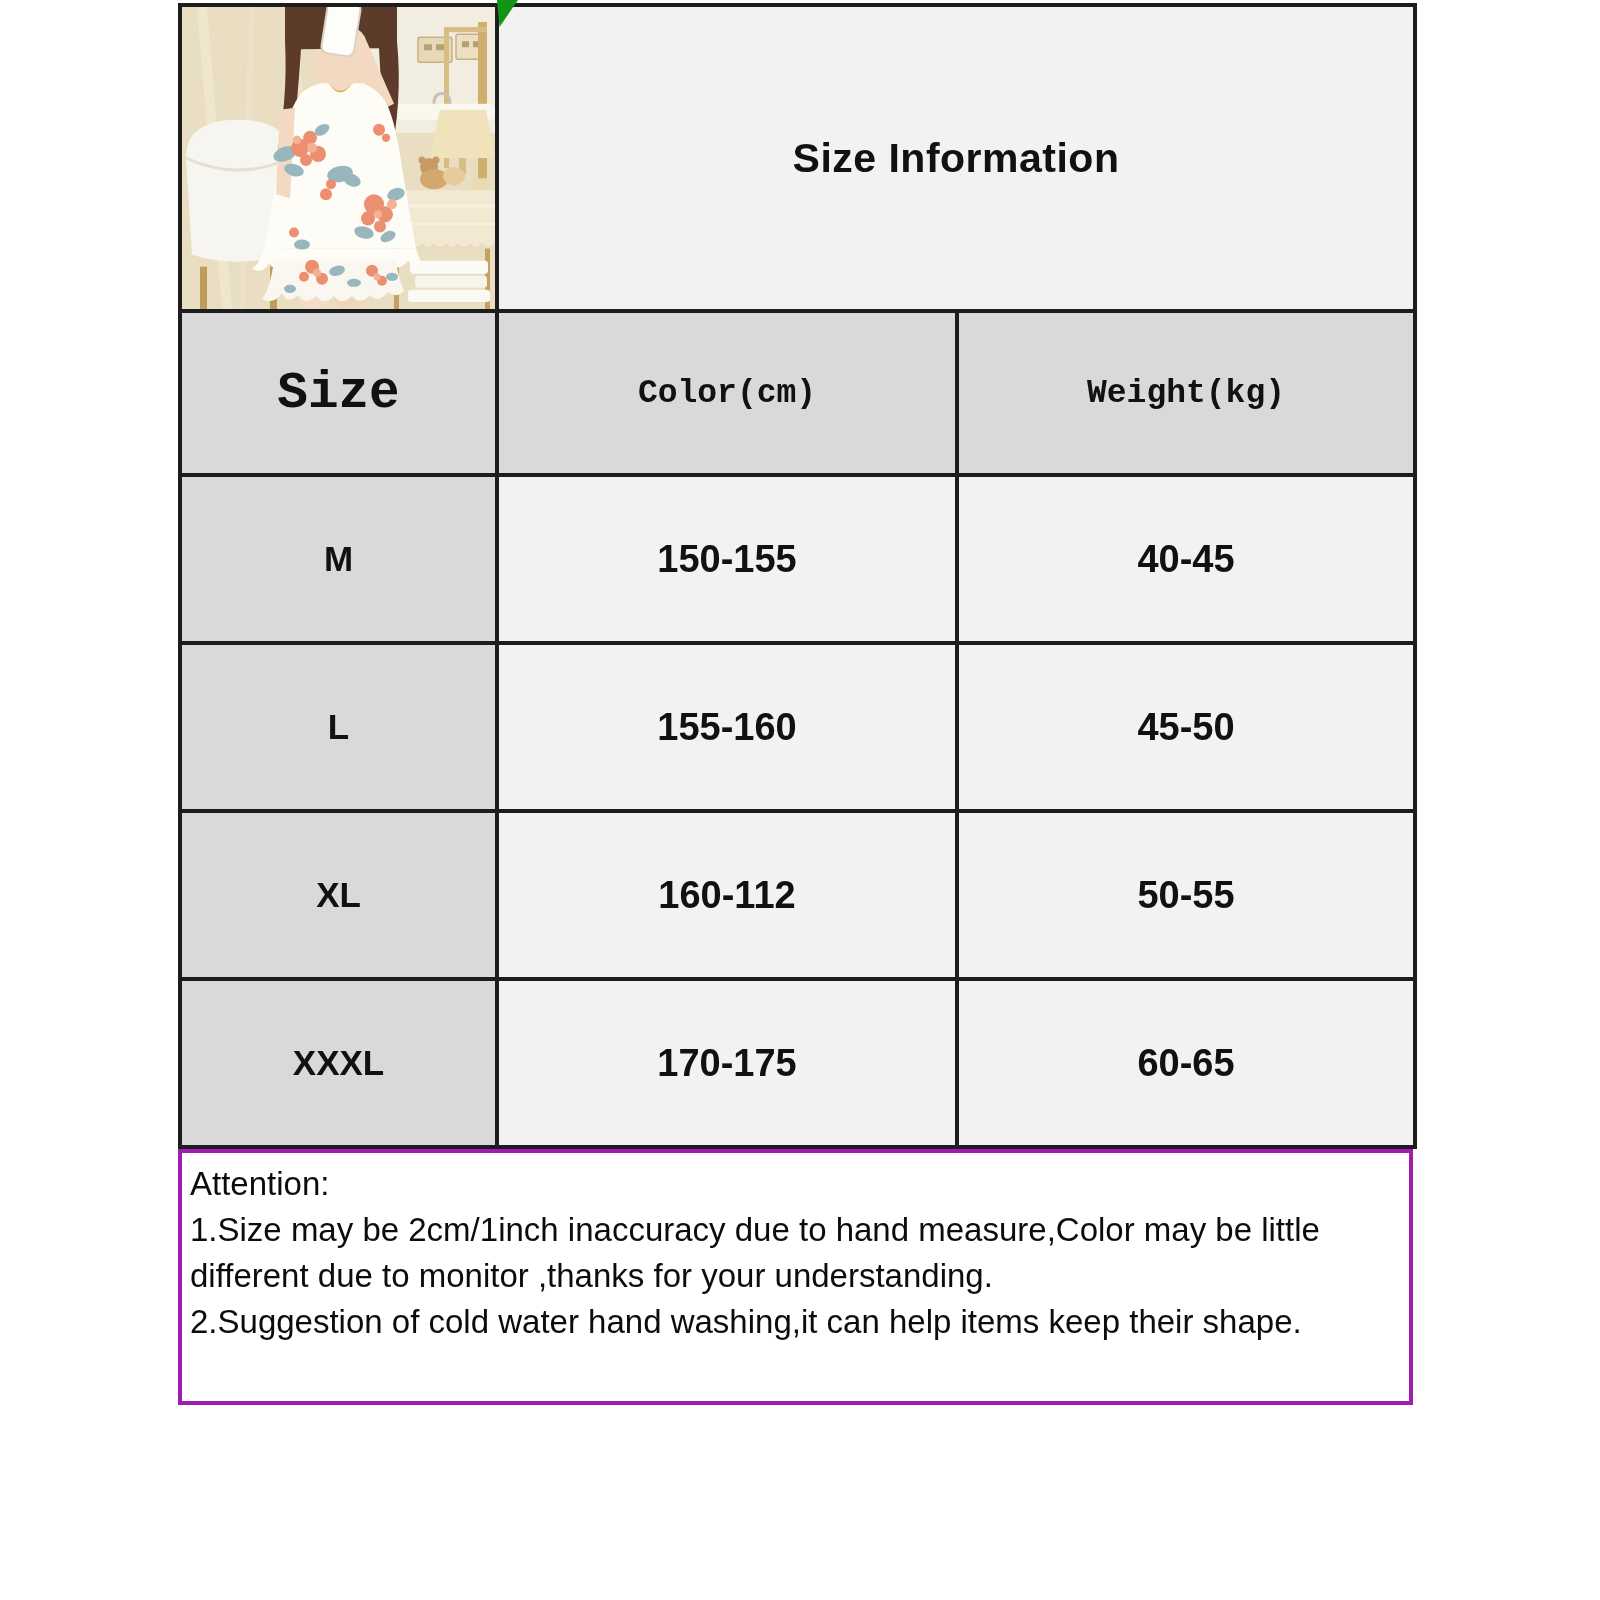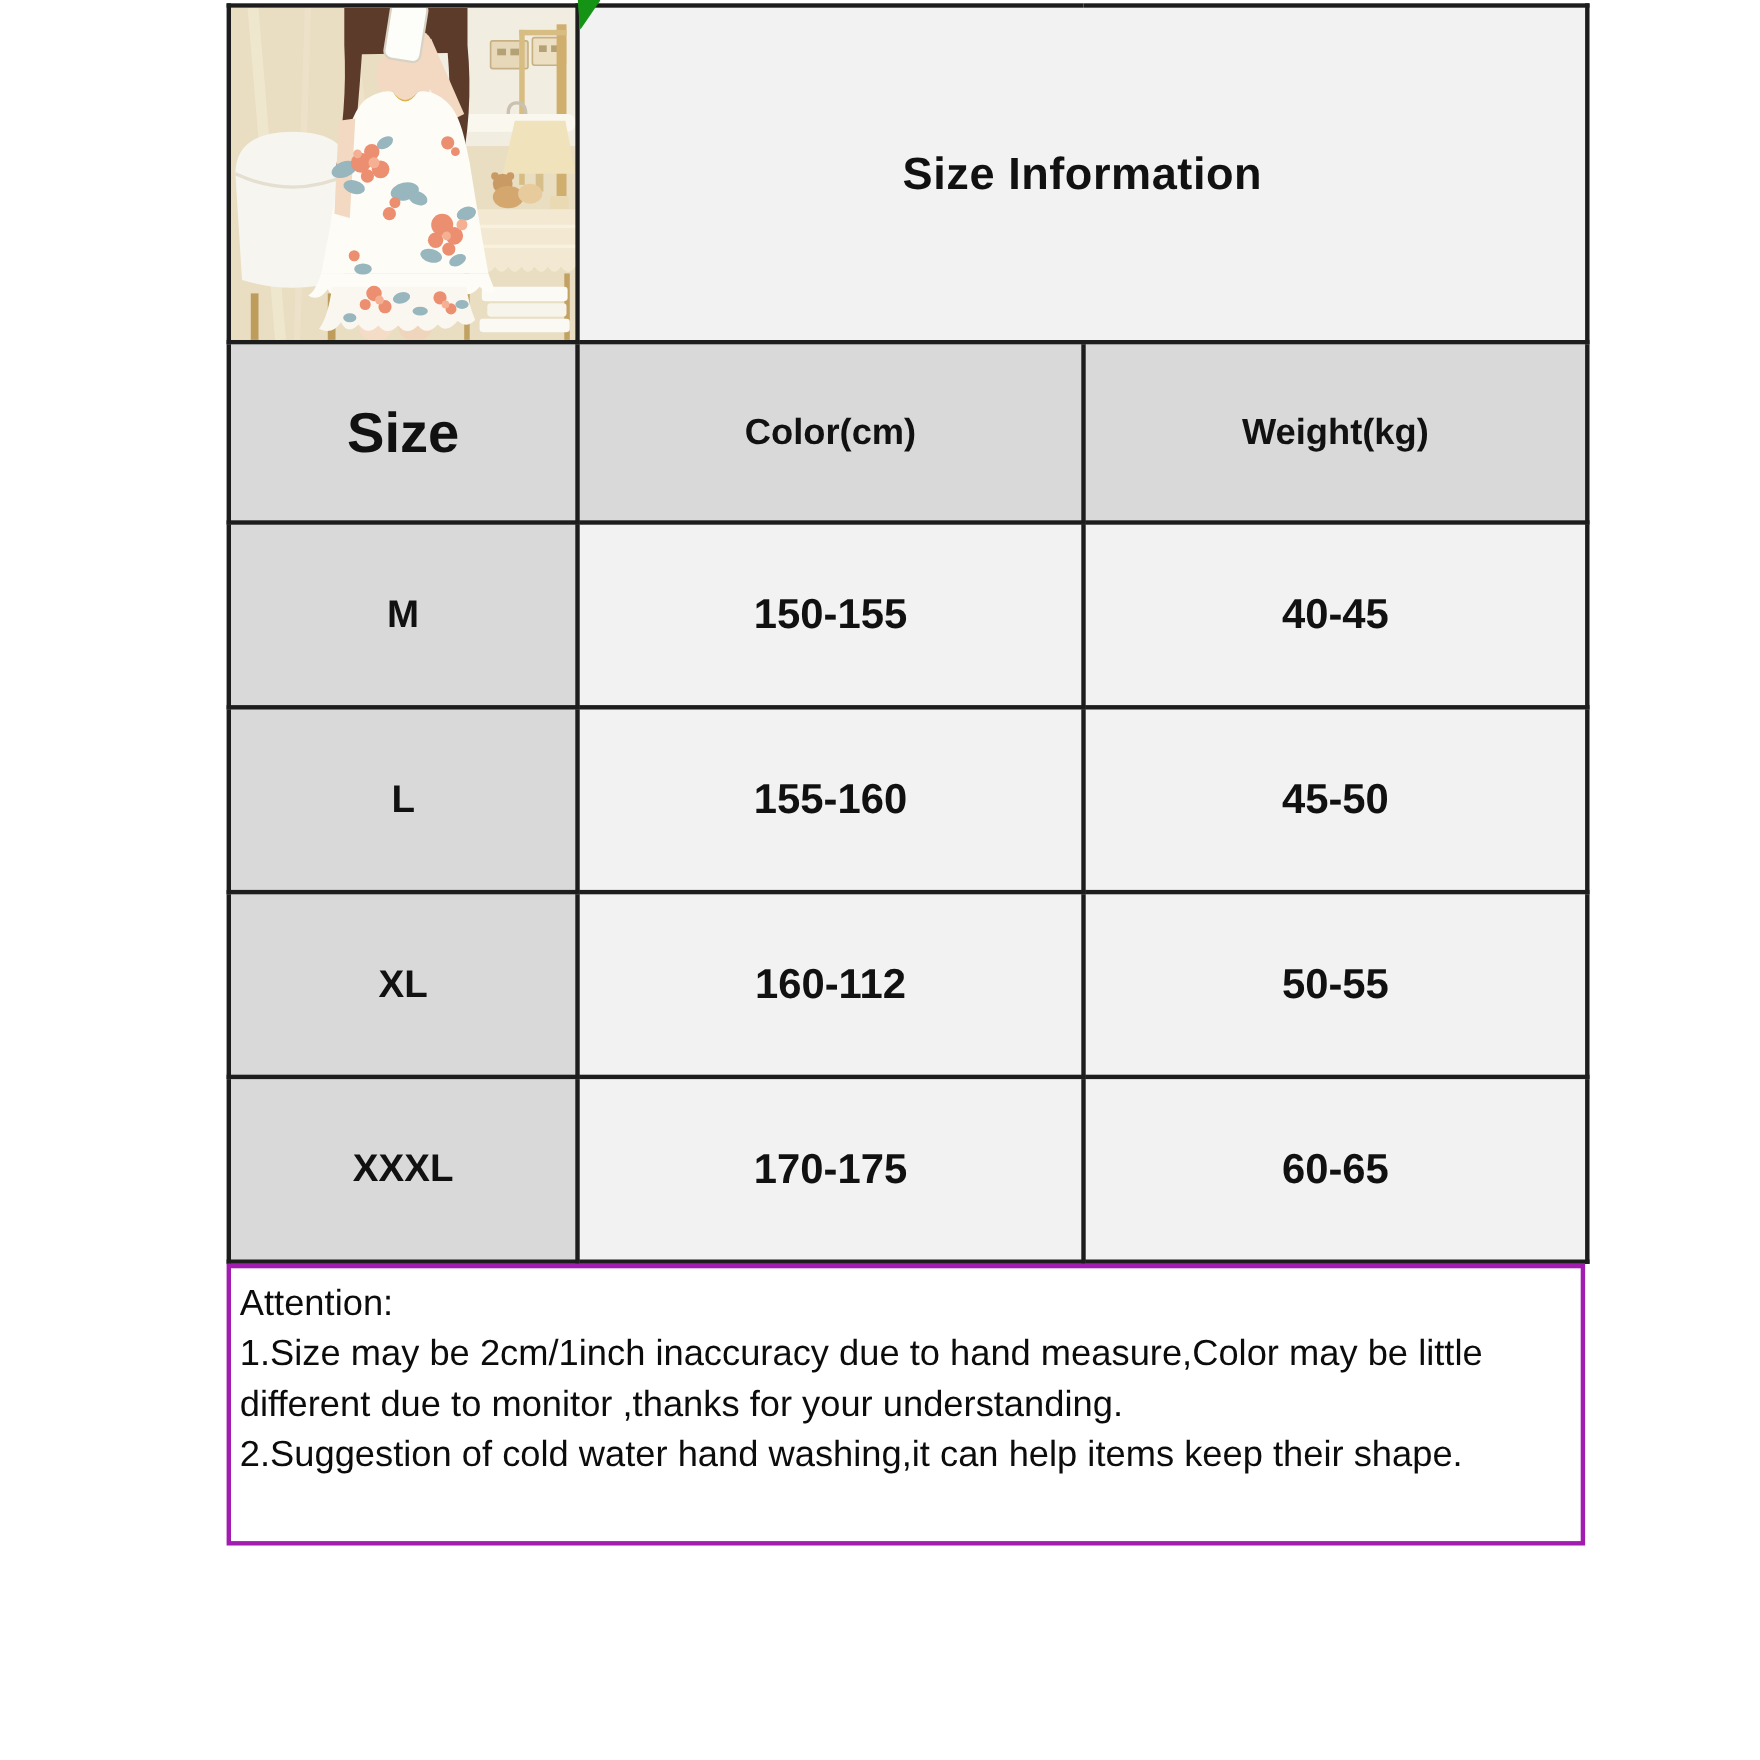--- a/index.html
+++ b/index.html
@@ -1,29 +1,29 @@
 <!DOCTYPE html>
 <html><head>
 <meta charset="utf-8">
 <style>
   html,body{margin:0;padding:0;}
   body{
     width:1600px;height:1600px;background:#ffffff;position:relative;
     font-family:"Liberation Sans","DejaVu Sans",sans-serif;color:#111;
     overflow:hidden;
   }
-  .sheet{position:absolute;left:178px;top:3px;width:1082px;margin-left:28px;}
+  .sheet{position:absolute;left:178px;top:3px;width:1082px;}
   table.size-chart{
     border-collapse:collapse;table-layout:fixed;width:1235px;
   }
   table.size-chart td,table.size-chart th{
     border:4px solid #1d1d1d;padding:0;text-align:center;vertical-align:middle;
   }
   tr.band-row{height:302px;}
-  tr.head-row{height:164px;}
+  tr.head-row{height:164px;font-family:Liberation Mono, monospace;}
   tr.data-row{height:168px;}
   td.photo-cell{background:#e9ddc2;overflow:hidden;}
   td.photo-cell svg{display:block;width:100%;height:302px;}
   td.title-cell{
     background:#f2f2f2;position:relative;
     font-size:41px;font-weight:bold;letter-spacing:0.5px;
   }
   .corner-marker{
     position:absolute;left:-2px;top:-7px;width:21px;height:27px;
     background:#149314;

